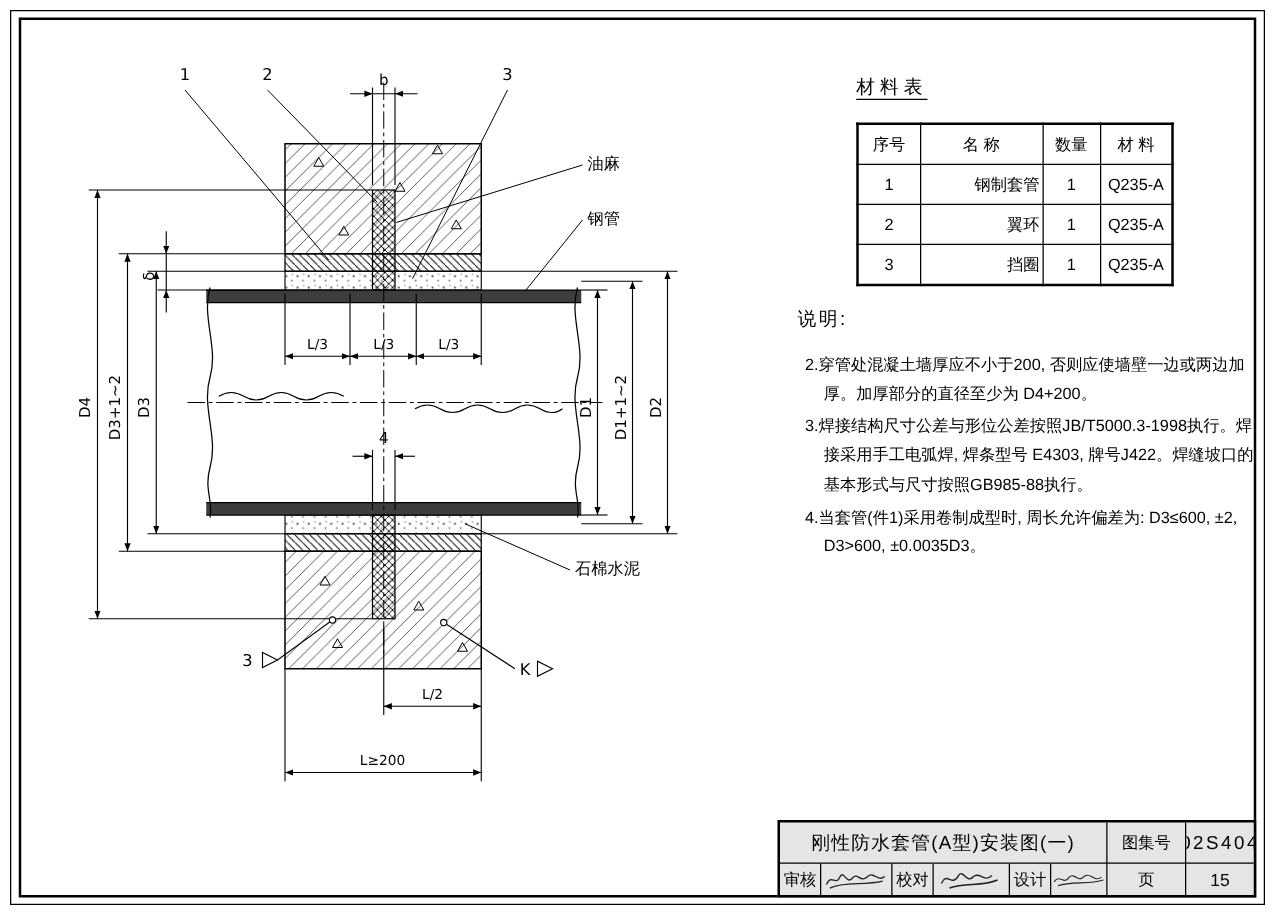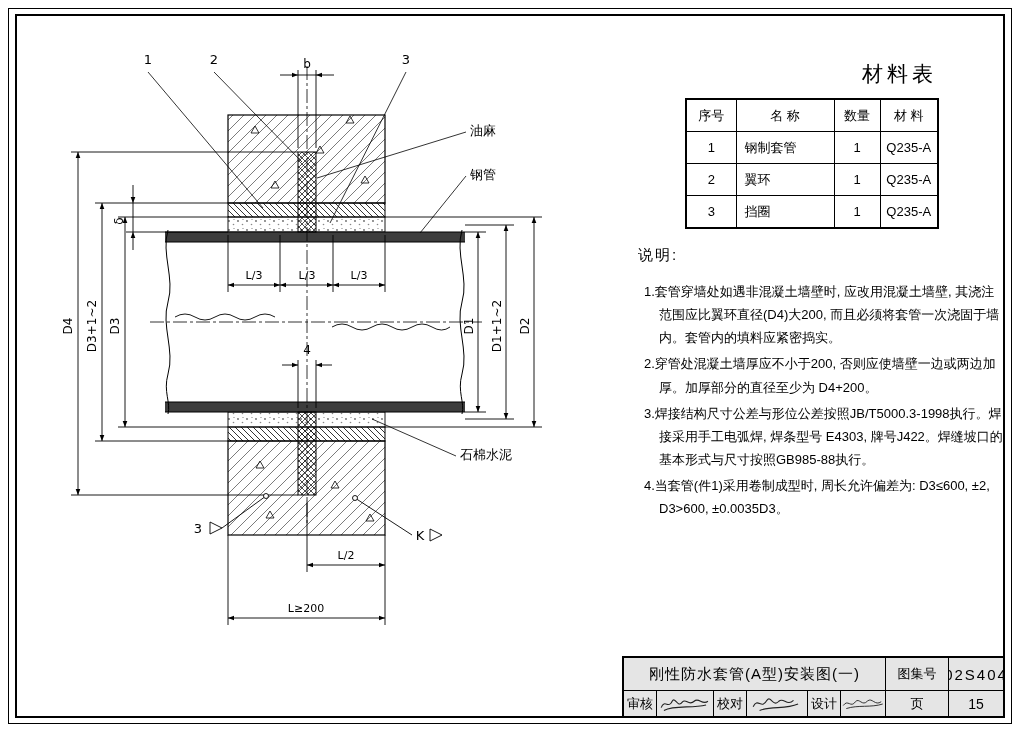--- a/index.html
+++ b/index.html
@@ -4,29 +4,29 @@
 <style>
   html,body{margin:0;padding:0;background:#fff;}
   .page{position:relative;width:1020px;height:732px;background:#fff;overflow:hidden;
         font-family:"Liberation Sans","DejaVu Sans",sans-serif;color:#000;}
   .frame-outer{position:absolute;left:8px;top:8px;right:8px;bottom:8px;border:1px solid #000;}
   .frame-inner{position:absolute;left:15px;top:14px;right:15px;bottom:14px;border:2px solid #000;}
 
   #drawing{position:absolute;left:20px;top:20px;}
   #drawing text{fill:#000;font-family:"DejaVu Sans","Liberation Sans",sans-serif;}
 
-  .materials-title{position:absolute;left:685px;top:60px;width:252px;text-align:right;
-        font-size:21px;letter-spacing:4px;text-underline-offset:5px;}
+  .materials-title{position:absolute;left:685px;top:60px;width:252px;text-align:left;
+        font-size:15px;letter-spacing:4px;text-decoration:underline;text-underline-offset:5px;}
   table.materials{position:absolute;left:685px;top:98px;width:252px;border-collapse:collapse;
         border:2px solid #000;table-layout:fixed;}
   table.materials td{border:1px solid #000;text-align:center;font-size:13px;height:31px;
         padding:0 2px;overflow:hidden;white-space:nowrap;}
   table.materials col.c1{width:50px;} table.materials col.c2{width:98px;}
   table.materials col.c3{width:46px;} table.materials col.c4{width:58px;}
-  table.materials td.name{text-align:left;padding-left:8px;margin-top:20px;}
+  table.materials td.name{text-align:right;padding-left:8px;margin-top:20px;}
 
   .notes-heading{position:absolute;left:638px;top:246px;font-size:15px;letter-spacing:2px;}
   .notes{position:absolute;left:644px;top:280px;width:360px;font-size:13px;line-height:1.78;}
   .note{padding-left:15px;text-indent:-15px;margin:0 0 3px 0;}
 
   .tblock{position:absolute;left:622px;top:656px;width:383px;height:62px;border:2px solid #000;
         box-sizing:border-box;display:grid;grid-template-columns:33px 57px 33px 61px 33px 45px 63px 54px;
         grid-template-rows:33px 25px;background:#e5e5e5;}
   .tb-cell{box-sizing:border-box;display:flex;align-items:center;justify-content:center;
         font-size:13px;border-right:1px solid #000;overflow:hidden;}
@@ -243,21 +243,20 @@
       <td>3</td>
       <td class="name">挡圈</td>
       <td>1</td>
       <td>Q235-A</td>
     </tr>
   </tbody>
     </table>
 
   <div class="notes-heading">说明:</div>
   <div class="notes">
-    <div class="note">1.套管穿墙处如遇非混凝土墙壁时, 应改用混凝土墙壁, 其浇注范围应比翼环直径(D4)大200, 而且必须将套管一次浇固于墙内。套管内的填料应紧密捣实。</div>
     <div class="note">2.穿管处混凝土墙厚应不小于200, 否则应使墙壁一边或两边加厚。加厚部分的直径至少为 D4+200。</div>
     <div class="note">3.焊接结构尺寸公差与形位公差按照JB/T5000.3-1998执行。焊接采用手工电弧焊, 焊条型号 E4303, 牌号J422。焊缝坡口的基本形式与尺寸按照GB985-88执行。</div>
     <div class="note">4.当套管(件1)采用卷制成型时, 周长允许偏差为: D3≤600, ±2, D3&gt;600, ±0.0035D3。</div>
   </div>
 
   <div class="tblock">
     <div class="tb-cell r1 tb-title">刚性防水套管(A型)安装图(一)</div>
     <div class="tb-cell r1">图集号</div>
     <div class="tb-cell r1 last tb-atlas-no">02S404</div>
 

